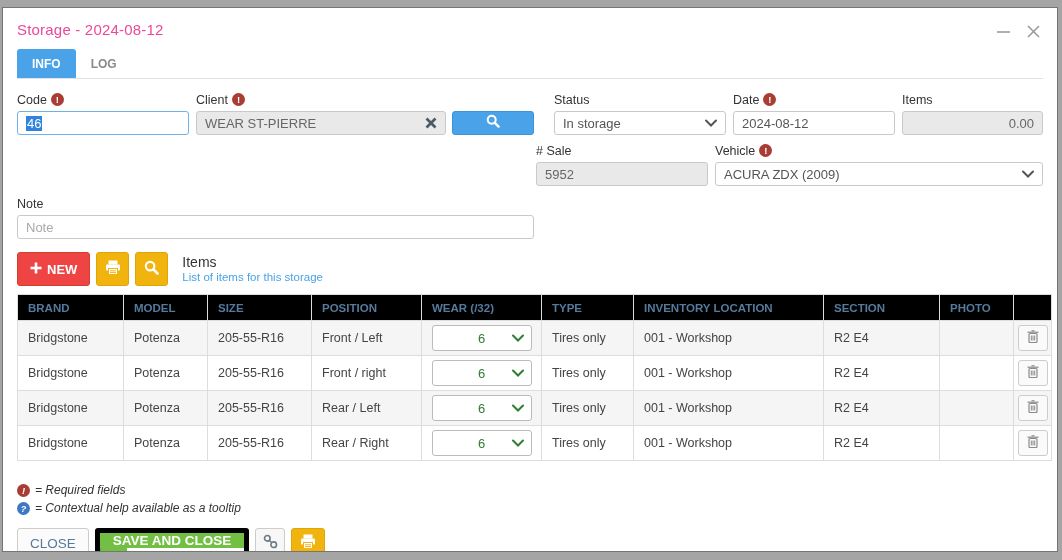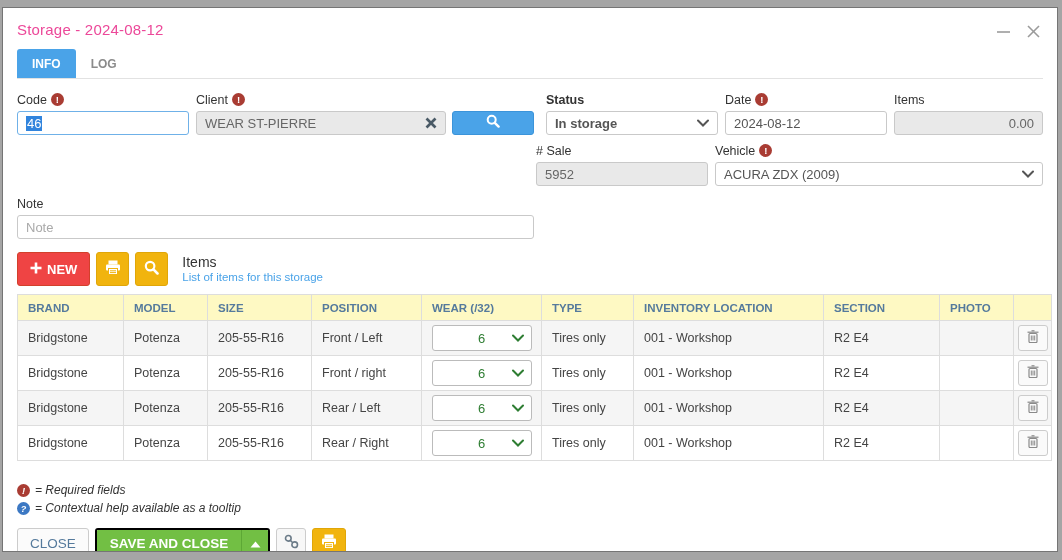--- a/index.html
+++ b/index.html
@@ -57,21 +57,21 @@
   input.real::placeholder { color: #a9a9a9; opacity: 1; }
   
   .w-code { width: 172px; }
   .client-wrap { width: 338px; margin-left: 7px; }
   .client-line { display: flex; gap: 6px; }
   .client-input { flex: 1; }
   .btn-search-blue {
     width: 82px; height: 24px; background: #4aa3e8; border: 1px solid #3b94da; border-radius: 3px;
     display: flex; align-items: center; justify-content: center; cursor: pointer;
   }
-  .w-status { width: 172px; margin-left: 12px; font-weight: bold; }
+  .w-status { width: 172px; margin-left: 20px; }
   .w-date { width: 162px; margin-left: 7px; }
   .w-value { flex: 1; margin-left: 7px; }
   .row2-indent { margin-left: 519px; }
   .w-sale { width: 172px; }
   .w-vehicle { flex: 1; margin-left: 7px; }
   .note-wrap { margin-top: 10px; width: 517px; }
   
   .items-bar { display: flex; align-items: center; margin-top: 13px; gap: 6px; }
   .btn-new {
     background: #ef4444; border: 1px solid #d2402b; color: #fff; font-weight: bold; font-size: 13px;
@@ -80,21 +80,21 @@
   .btn-sq-yellow {
     background: #f1b40e; border: 1px solid #e0a608; width: 33px; height: 34px; border-radius: 3px;
     display: flex; align-items: center; justify-content: center; cursor: pointer;
   }
   .items-head { margin-left: 8px; }
   .items-title { font-size: 14px; color: #333; line-height: 16px; }
   .items-sub { font-size: 11.5px; color: #4aa3e8; line-height: 14px; }
   
   table { border-collapse: collapse; width: 100%; margin-top: 8px; table-layout: fixed; }
   th, td { border: 1px solid #ddd; padding: 0 10px; }
-  th { height: 26px; font-size: 11.5px; color: #557a9c; text-align: left; font-weight: bold; background: #fef9c3; }
+  th { height: 26px; font-size: 11.5px; color: #557a9c; text-align: left; font-weight: bold; background: #000000; }
   td { height: 35px; font-size: 12.5px; color: #444; }
   tr.odd td { background: #f5f5f5; }
   tr.even td { background: #fff; }
   .td-center { text-align: center; padding: 0 4px; }
   .wear-select {
     width: 100px; height: 26px; margin: 0 auto; border: 1px solid #bbb; border-radius: 3px; background: #fff;
     display: flex; align-items: center; justify-content: center; gap: 0; position: relative; cursor: pointer;
   }
   .wear-select .wv { color: #2e7d32; font-size: 13px; }
   .wear-select .chev { position: absolute; right: 7px; margin: 0; }
@@ -108,21 +108,21 @@
   
   .legend { margin-top: 20px; }
   .legend-line { display: flex; align-items: center; gap: 5px; font-size: 12px; font-style: italic; color: #333; height: 18px; }
   
   .footer { display: flex; align-items: center; gap: 6px; margin-top: 11px; }
   .btn-close {
     height: 30px; padding: 0 12px; background: #fbfbfb; border: 1px solid #ccc; border-radius: 3px;
     color: #557a9c; font-size: 13.5px; display: flex; align-items: center; cursor: pointer;
     font-family: "Liberation Sans", sans-serif;
   }
-  .btn-save { display: flex; height: 30px; border-radius: 3px; overflow: hidden; border: 2px solid #000000; cursor: pointer; }
+  .btn-save { display: flex; height: 30px; border-radius: 3px; overflow: hidden; border: 5px solid #000000; cursor: pointer; flex-direction: column; }
   .btn-save .main { background: #72bf44; color: #fff; font-weight: bold; font-size: 13.5px; padding: 0 13px; display: flex; align-items: center; }
   .btn-save .caret { background: #72bf44; border-left: 1px solid #5da835; width: 27px; display: flex; align-items: center; justify-content: center; }
   .btn-link { width: 30px; height: 30px; background: #f7f7f7; border: 1px solid #ccc; border-radius: 3px; display: flex; align-items: center; justify-content: center; cursor: pointer; }
   .btn-print-y { width: 34px; height: 30px; background: #f1b40e; border: 1px solid #e0a608; border-radius: 3px; display: flex; align-items: center; justify-content: center; cursor: pointer; }
 </style>
 </head>
 <body>
 
 <div class="modal">
 

